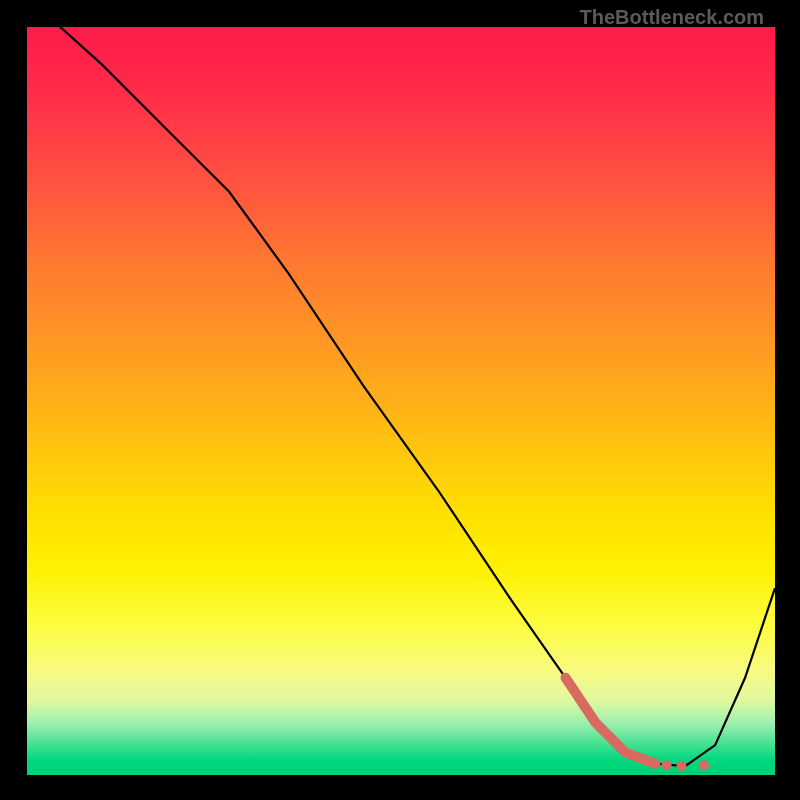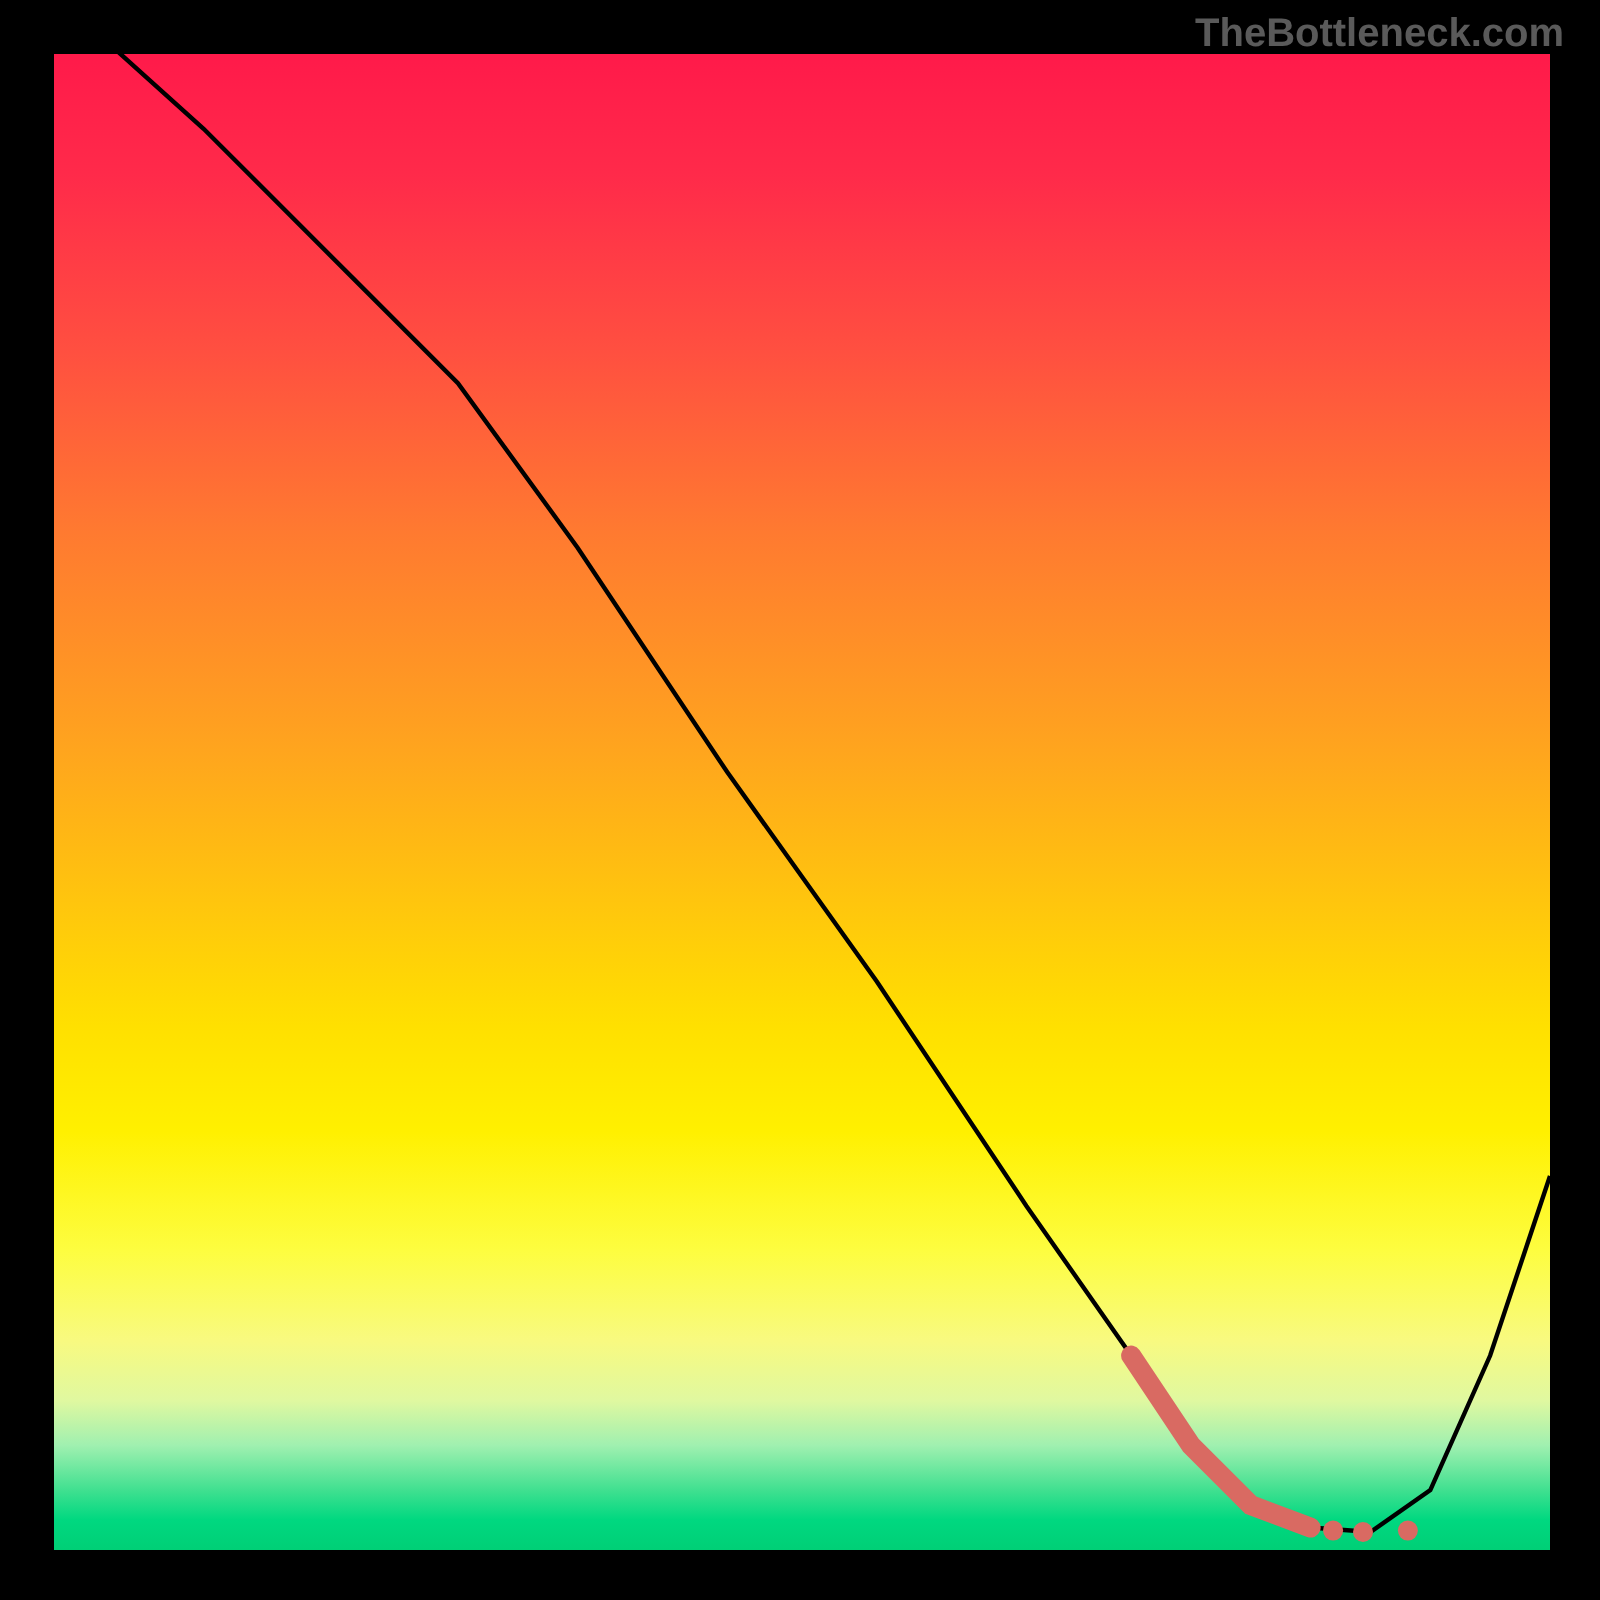--- a/index.html
+++ b/index.html
@@ -7,21 +7,21 @@
     padding: 0;
     background: #000;
     width: 800px;
     height: 800px;
     position: relative;
     font-family: Arial, sans-serif;
   }
   .watermark {
     position: absolute;
     top: 6px;
-    right: 18px;
+    right: 36px;
     color: #5a5a5a;
     font-size: 20px;
     font-weight: bold;
     z-index: 10;
     margin-left: 36px;
   }
   .plot-area {
     position: absolute;
     top: 27px;
     left: 27px;

